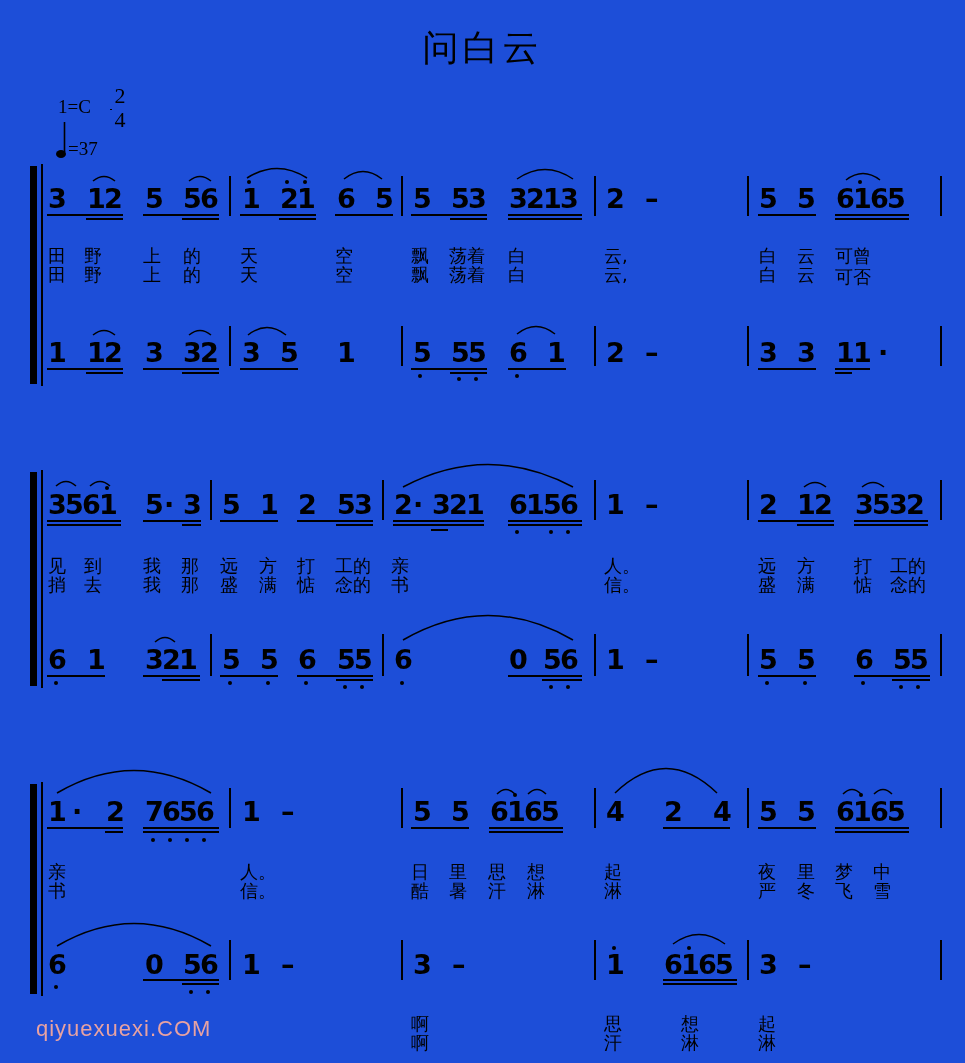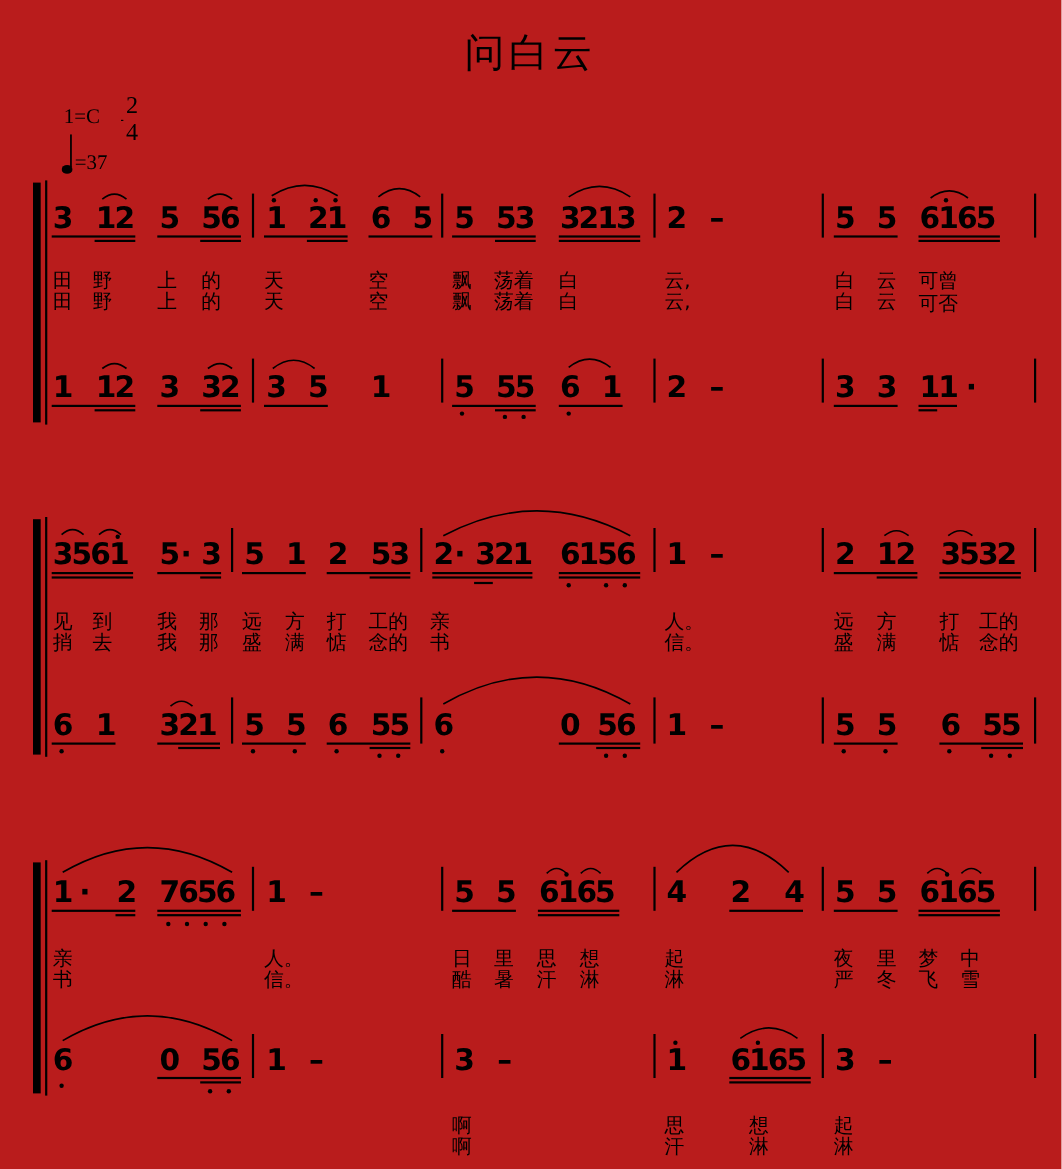--- a/index.html
+++ b/index.html
@@ -1,16 +1,16 @@
 <!DOCTYPE html>
 <html><head>
 <meta charset="utf-8">
 <style>
   html, body { margin: 0; padding: 0; background: #ffffff; }
-  #page { position: relative; width: 965px; height: 1063px; background: #b91c1c; overflow: hidden; color: #000; }
+  #page { position: relative; width: 965px; height: 1063px; background: #1d4ed8; overflow: hidden; color: #000; }
   .title { position: absolute; left: 0; width: 965px; top: 24px; text-align: center; font-family: "DejaVu Serif", serif; font-size: 36px; letter-spacing: 4px; }
   .meta { position: absolute; font-family: "Liberation Serif", serif; font-size: 19px; line-height: 22px; }
   .credit { position: absolute; left: 760px; top: 96px; font-family: "DejaVu Sans", sans-serif; font-size: 17px; line-height: 25px; }
   .frac { position: absolute; left: 110px; top: 84px; font-family: "Liberation Serif", serif; font-size: 22px; text-align: center; width: 20px; line-height: 24px; }
   .frac .bar { border-top: 1.5px solid #000; height: 0; margin: 1px 0; }
   .tempo { position: absolute; left: 55px; top: 138px; font-family: "Liberation Serif", serif; font-size: 19px; }
   .notehead { position: absolute; left: 56px; top: 122px; width: 10px; height: 38px; }
   .bracket { position: absolute; left: 30px; width: 14px; }
   .bracket .thick { position: absolute; left: 0; top: 6px; bottom: 6px; width: 7px; background: #000; }
   .bracket .thin { position: absolute; left: 11px; top: 4px; bottom: 4px; width: 2px; background: #000; }
@@ -569,13 +569,14 @@
     <div class="lyr" style="left:411px;top:1014px">啊</div>
     <div class="lyr" style="left:411px;top:1033px">啊</div>
     <div class="lyr" style="left:604px;top:1014px">思</div>
     <div class="lyr" style="left:604px;top:1033px">汗</div>
     <div class="lyr" style="left:681px;top:1014px">想</div>
     <div class="lyr" style="left:681px;top:1033px">淋</div>
     <div class="lyr" style="left:758px;top:1014px">起</div>
     <div class="lyr" style="left:758px;top:1033px">淋</div>
   </div>
 
+  <div class="watermark">qiyuexuexi.COM</div>
 </div>
 
 </body></html>

